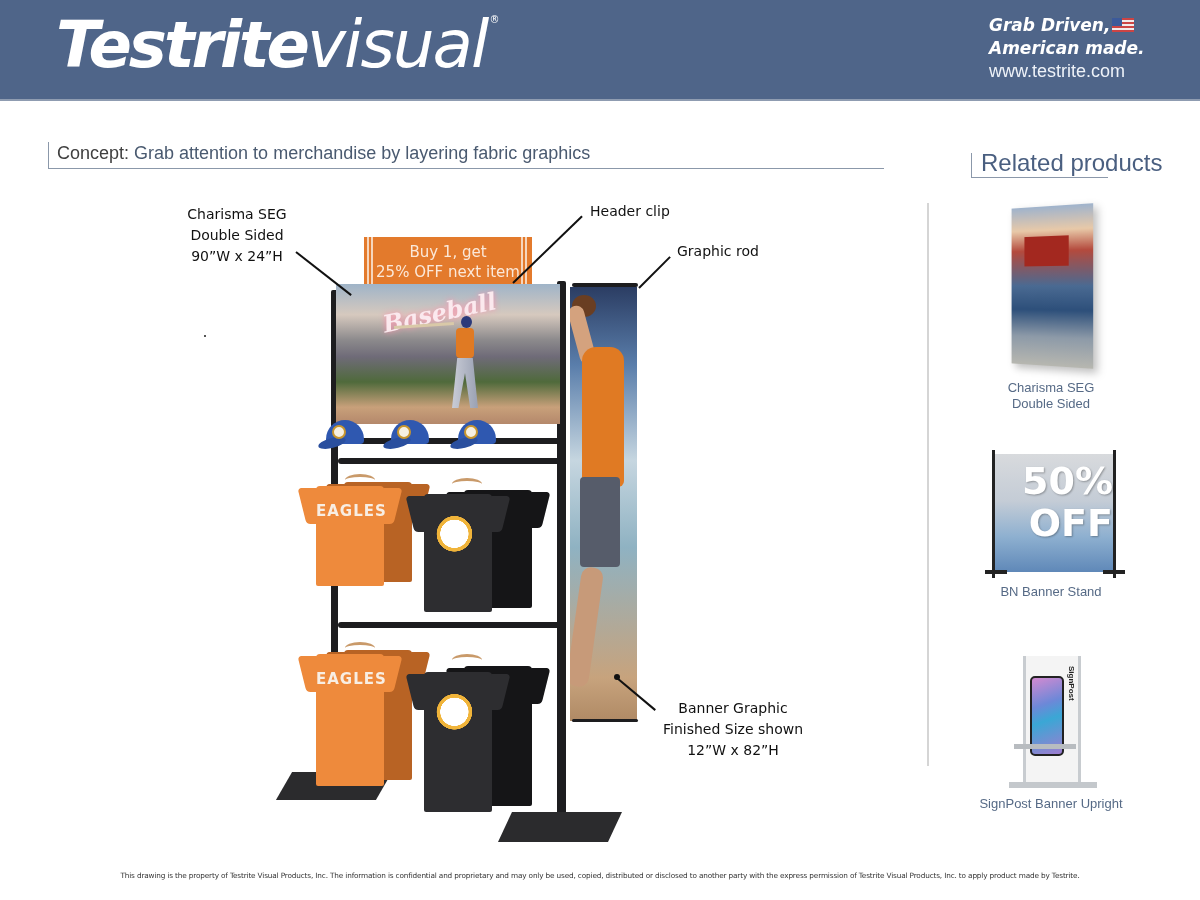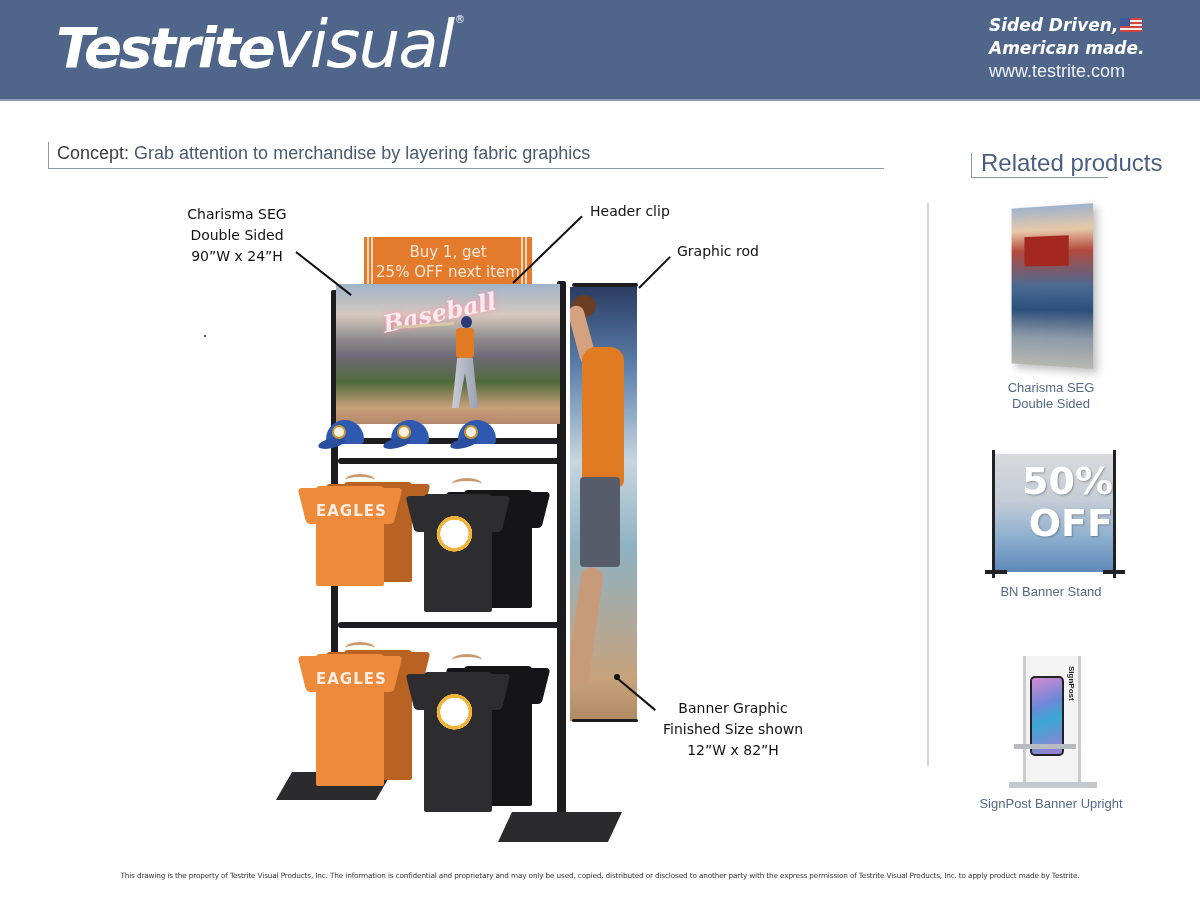--- a/index.html
+++ b/index.html
@@ -2,21 +2,21 @@
 <html><head>
 <meta charset="utf-8">
 <style>
   * { box-sizing: border-box; margin: 0; padding: 0; }
   html, body { width: 1200px; height: 900px; background: #ffffff; overflow: hidden; }
   body { position: relative; font-family: "Liberation Sans", sans-serif; color: #222; }
 
   
   .header { position: absolute; left: 0; top: 0; width: 1200px; height: 101px; background: #4f6589; border-bottom: 2px solid #8f9cb1; }
   .logo { position: absolute; left: 56px; top: 6px; color: #fff; font-family: "DejaVu Sans", sans-serif; font-style: italic; white-space: nowrap; }
-  .logo .bold { font-weight: bold; font-size: 56px; letter-spacing: -3px; }
+  .logo .bold { font-weight: bold; font-size: 64px; letter-spacing: -3px; }
   .logo .light { font-weight: normal; font-size: 66px; letter-spacing: -2px; }
   .logo .reg { position: absolute; font-size: 10px; font-style: normal; top: 8px; right: -12px; }
   .tagline { position: absolute; left: 989px; top: 14px; color: #fff; }
   .tagline .l1, .tagline .l2 { font-family: "DejaVu Sans", sans-serif; font-weight: bold; font-style: italic; font-size: 17px; line-height: 23px; white-space: nowrap; }
   .tagline .l3 { font-family: "Liberation Sans", sans-serif; font-size: 18px; line-height: 22px; color: #eef2f8; white-space: nowrap; }
   .flag { display: inline-block; width: 22px; height: 14px; vertical-align: -1px; margin-left: 2px; position: relative;
           background: repeating-linear-gradient(180deg, #c44 0 2px, #f3eaea 2px 4px); }
   .flag::before { content: ""; position: absolute; left: 0; top: 0; width: 10px; height: 8px; background: #3c5a9a; }
 
   
@@ -101,21 +101,21 @@
   .stray-dot { position: absolute; left: 204px; top: 335px; width: 2px; height: 2px; background: #555; }
 </style>
 </head>
 <body>
 
 <div class="header">
   <div class="logo">
     <span class="bold">Testrite</span><span class="light">visual</span><span class="reg">®</span>
   </div>
   <div class="tagline">
-    <div class="l1"><span>Sided Driven,</span><span class="flag"></span></div>
+    <div class="l1"><span>Grab Driven,</span><span class="flag"></span></div>
     <div class="l2">American made.</div>
     <div class="l3">www.testrite.com</div>
   </div>
 </div>
 
 <div class="concept">
   <span class="k">Concept:</span><span> Grab attention to merchandise by layering fabric graphics</span>
 </div>
 
 <div class="related">Related products</div>

